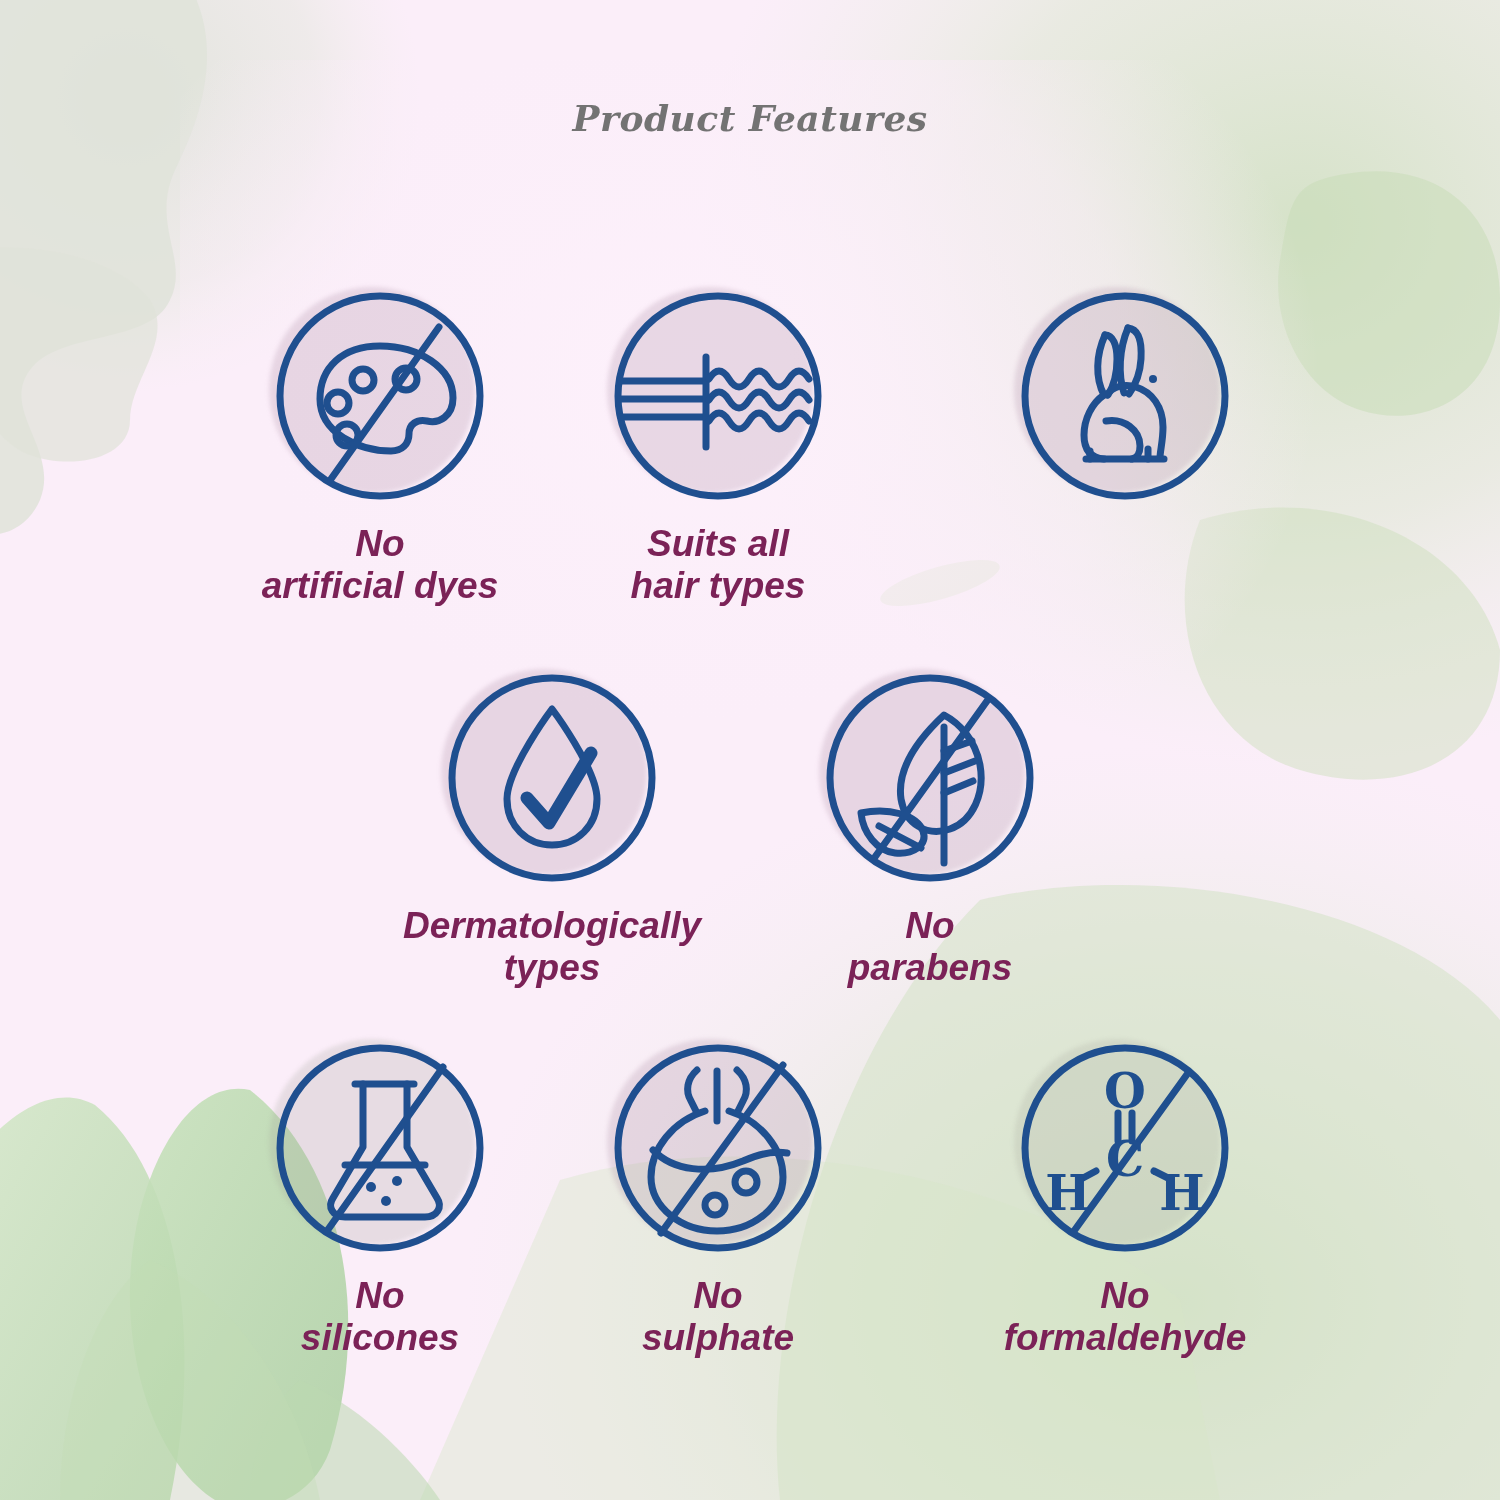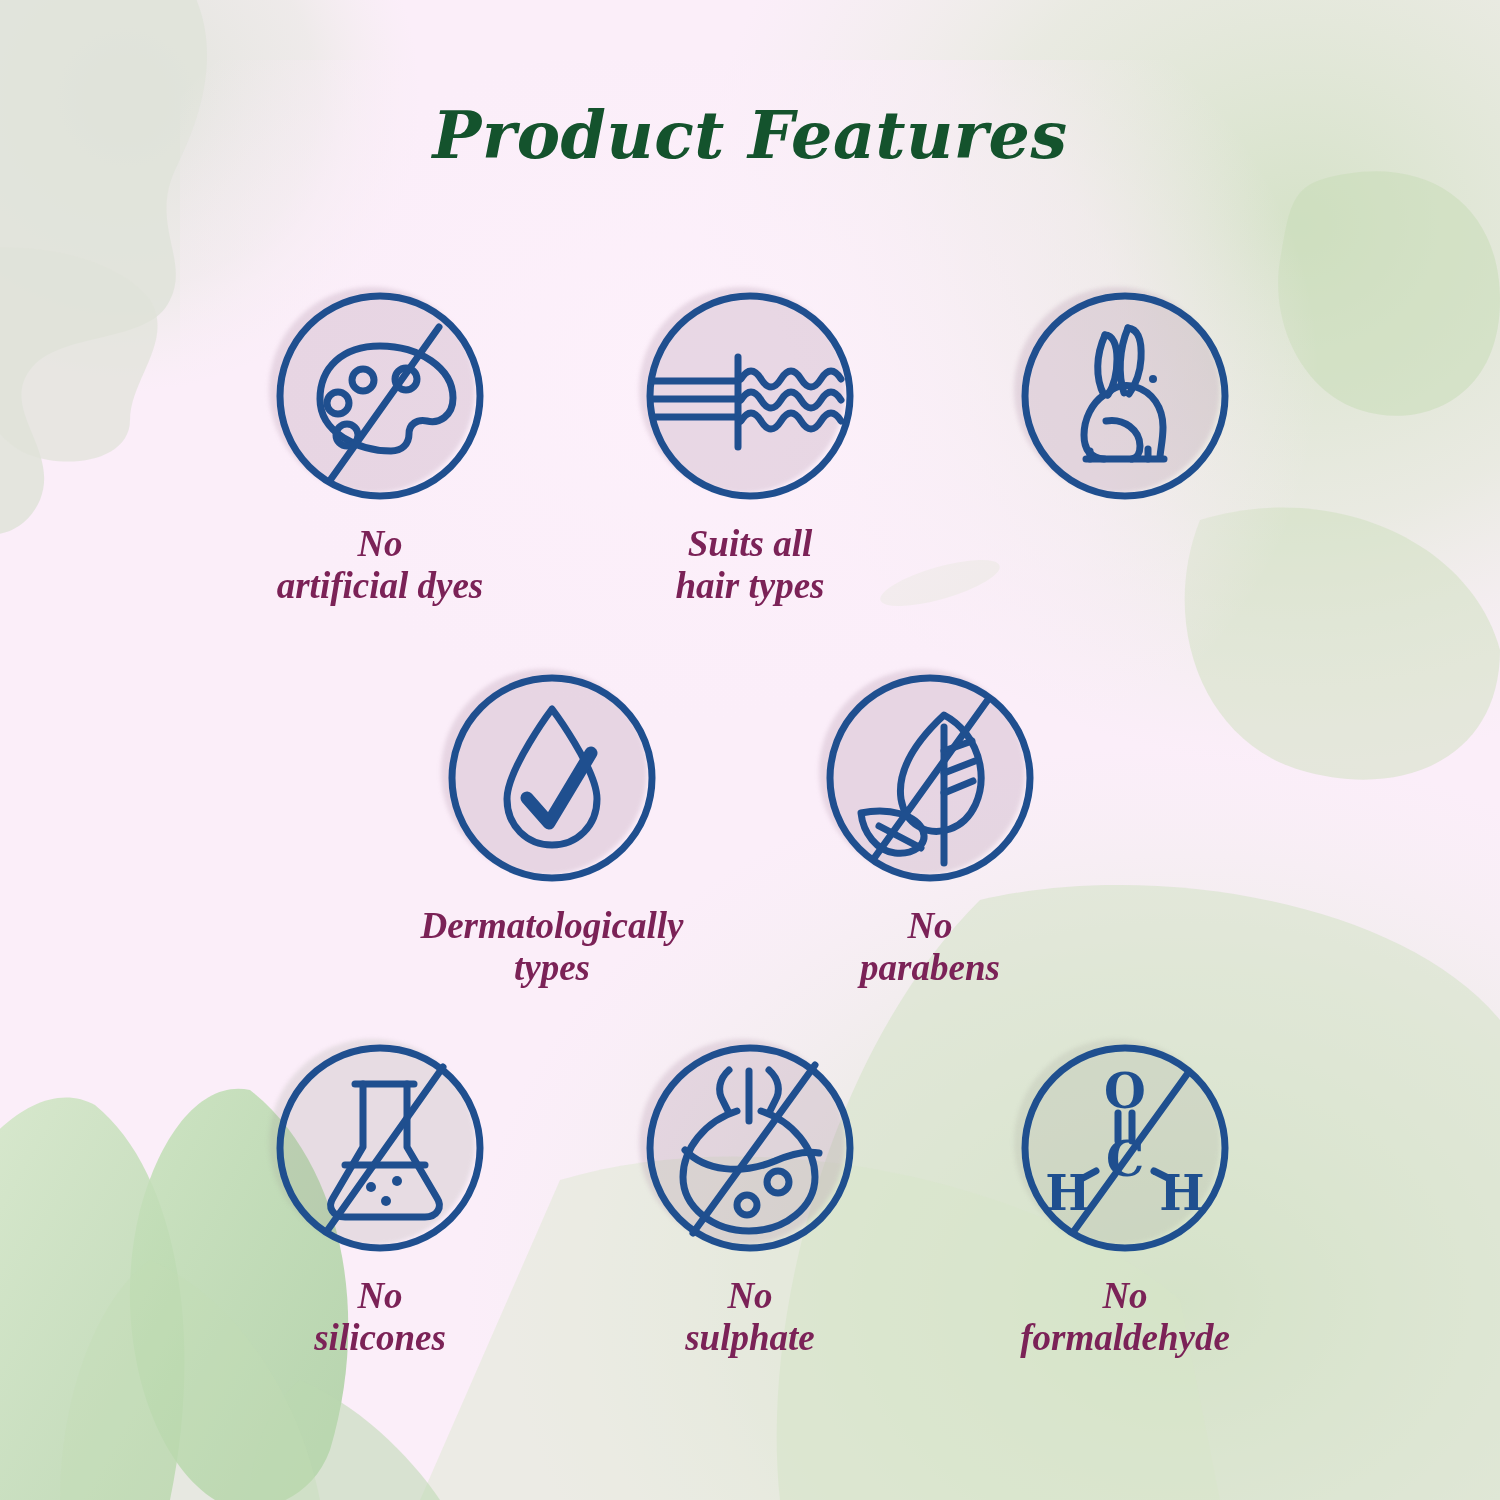--- a/index.html
+++ b/index.html
@@ -29,23 +29,23 @@
     z-index:5;
   }
 
   .page-title{
     position:absolute;
     top:97px; left:0; width:1500px;
     text-align:center;
     font-family:"DejaVu Serif", serif;
     font-weight:bold;
     font-style:italic;
-    font-size:65px;
+    font-size:36px;
     letter-spacing:.5px;
-    color:#14532d;
+    color:#737373;
   }
 
   
   .feature{
     position:absolute;
     width:300px;
     text-align:center;
   }
 
   .badge{
@@ -63,36 +63,36 @@
     filter:blur(2px);
   }
   .badge svg{
     position:absolute; left:0; top:0;
     width:226px; height:226px;
     overflow:visible;
   }
 
   .label{
     margin-top:14px;
-    font-family:Liberation Serif, serif;
+    font-family:Liberation Sans, sans-serif;
     font-weight:bold;
     font-style:italic;
     font-size:37px;
     line-height:1.14;
     color:#7b2257;
     white-space:pre-line;
   }
 
   
   .r1{ top:283px; }
   .r2{ top:665px; }
   .r3{ top:1035px; }
 
   .c1{ left:230px; }
-  .c2{ left:600px; }
+  .c2{ left:568px; }
   .c3{ left:975px; }
 
   
   .feature.wide{ width:420px; }
   .feature.wide .label{ font-size:37px; }
 </style>
 </head>
 <body>
 
 <svg id="bg-canvas" viewBox="0 0 1500 1500" preserveAspectRatio="none" aria-hidden="true">

